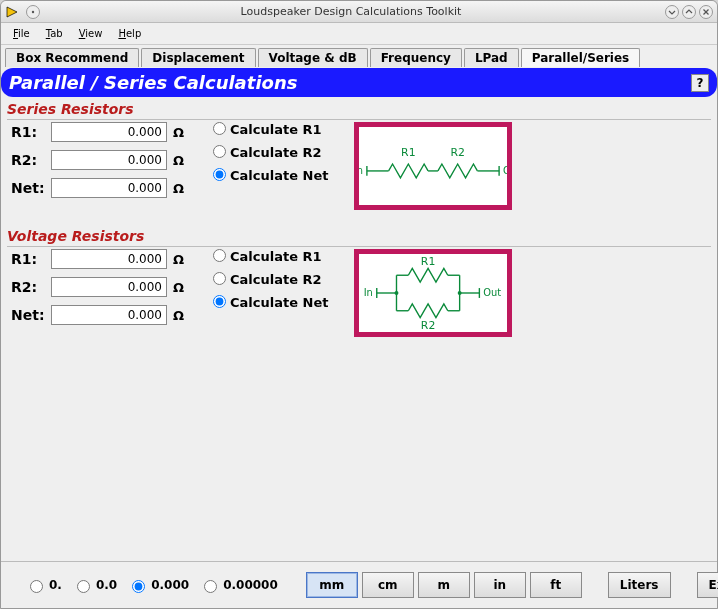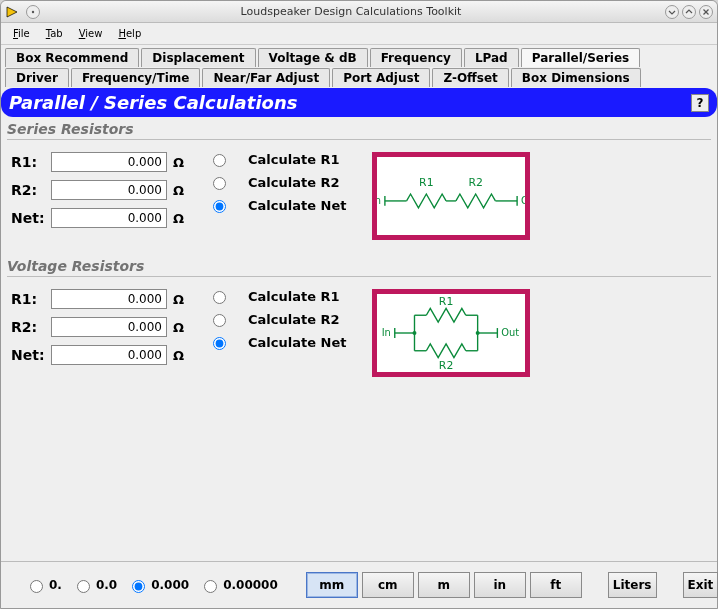--- a/index.html
+++ b/index.html
@@ -124,24 +124,23 @@
   .content {
     flex: 1;
     padding: 0 6px 6px 6px;
     background: #efefef;
     overflow: auto;
   }
   .section-title {
     font-style: italic;
     font-weight: bold;
     font-size: 14px;
-    color: #737373;
+    color: #b91c1c;
     padding: 4px 0 2px 0;
     border-bottom: 1px solid #bdbdbd;
-    margin-bottom: 10px;
   }
   .section-body {
     display: flex;
     align-items: flex-start;
     gap: 26px;
     padding: 2px 4px 14px 4px;
   }
   .inputs-col { display: flex; flex-direction: column; gap: 8px; }
   .row { display: flex; align-items: center; gap: 6px; }
   .row .lbl { width: 34px; font-weight: bold; font-size: 14px; }
@@ -150,21 +149,21 @@
     height: 20px;
     border: 1px solid #888;
     background: #fff;
     text-align: right;
     padding: 1px 4px;
     font-size: 12px;
     font-family: inherit;
   }
   .row .unit { width: 14px; font-weight: bold; font-size: 13px; }
   .radios-col { display: flex; flex-direction: column; gap: 8px; }
-  .radiorow { display: flex; align-items: flex-end; gap: 22px; font-weight: bold; font-size: 13px; }
+  .radiorow { display: flex; align-items: flex-start; gap: 4px; font-weight: bold; font-size: 13px; }
   .radiorow input { margin: 0; }
   .diagram {
     border: 5px solid #be185d;
     background: #fff;
     width: 158px;
     height: 88px;
     display: flex;
     align-items: center;
     justify-content: center;
   }
@@ -174,21 +173,21 @@
     display: flex;
     align-items: center;
     gap: 8px;
     background: #efefef;
   }
   .footer .precisions { display: flex; align-items: center; gap: 10px; margin-right: 20px; margin-left: 14px;}
   .footer .precisions label { display: flex; align-items: center; gap: 3px; font-weight: bold; font-size: 12px;}
   .footer .btn {
     border: 1px solid #8a8a8a;
     background: linear-gradient(#f5f5f5,#dcdcdc);
-    padding: 5px 4px;
+    padding: 5px 11px;
     width: 52px;
     text-align: center;
     font-weight: bold;
     font-size: 12px;
   }
   .footer .btn.wide { width: 72px; }
   .footer .btn.active {
     border: 1px solid #4a76c7;
     box-shadow: inset 0 0 0 1px #9bb7e4;
     background: #d7e4f5;
@@ -237,28 +236,20 @@
     <div class="menuitem"><u>H</u><span>elp</span></div>
   </div>
 
   <div class="tabstrip" id="tabs-row1">
       <div class="tab">Box Recommend</div>
       <div class="tab">Displacement</div>
       <div class="tab">Voltage &amp; dB</div>
       <div class="tab">Frequency</div>
       <div class="tab">LPad</div>
       <div class="tab active">Parallel/Series</div>
-    </div>
-  <div class="tabstrip" id="tabs-row2" style="padding-top:0">
-      <div class="tab">Driver</div>
-      <div class="tab">Frequency/Time</div>
-      <div class="tab">Near/Far Adjust</div>
-      <div class="tab">Port Adjust</div>
-      <div class="tab">Z-Offset</div>
-      <div class="tab">Box Dimensions</div>
     </div>
 
   <div class="panel-header">
     <span>Parallel / Series Calculations</span>
     <span class="spacer"></span>
     <span class="helpbtn">?</span>
   </div>
 
 
   <div class="content">

